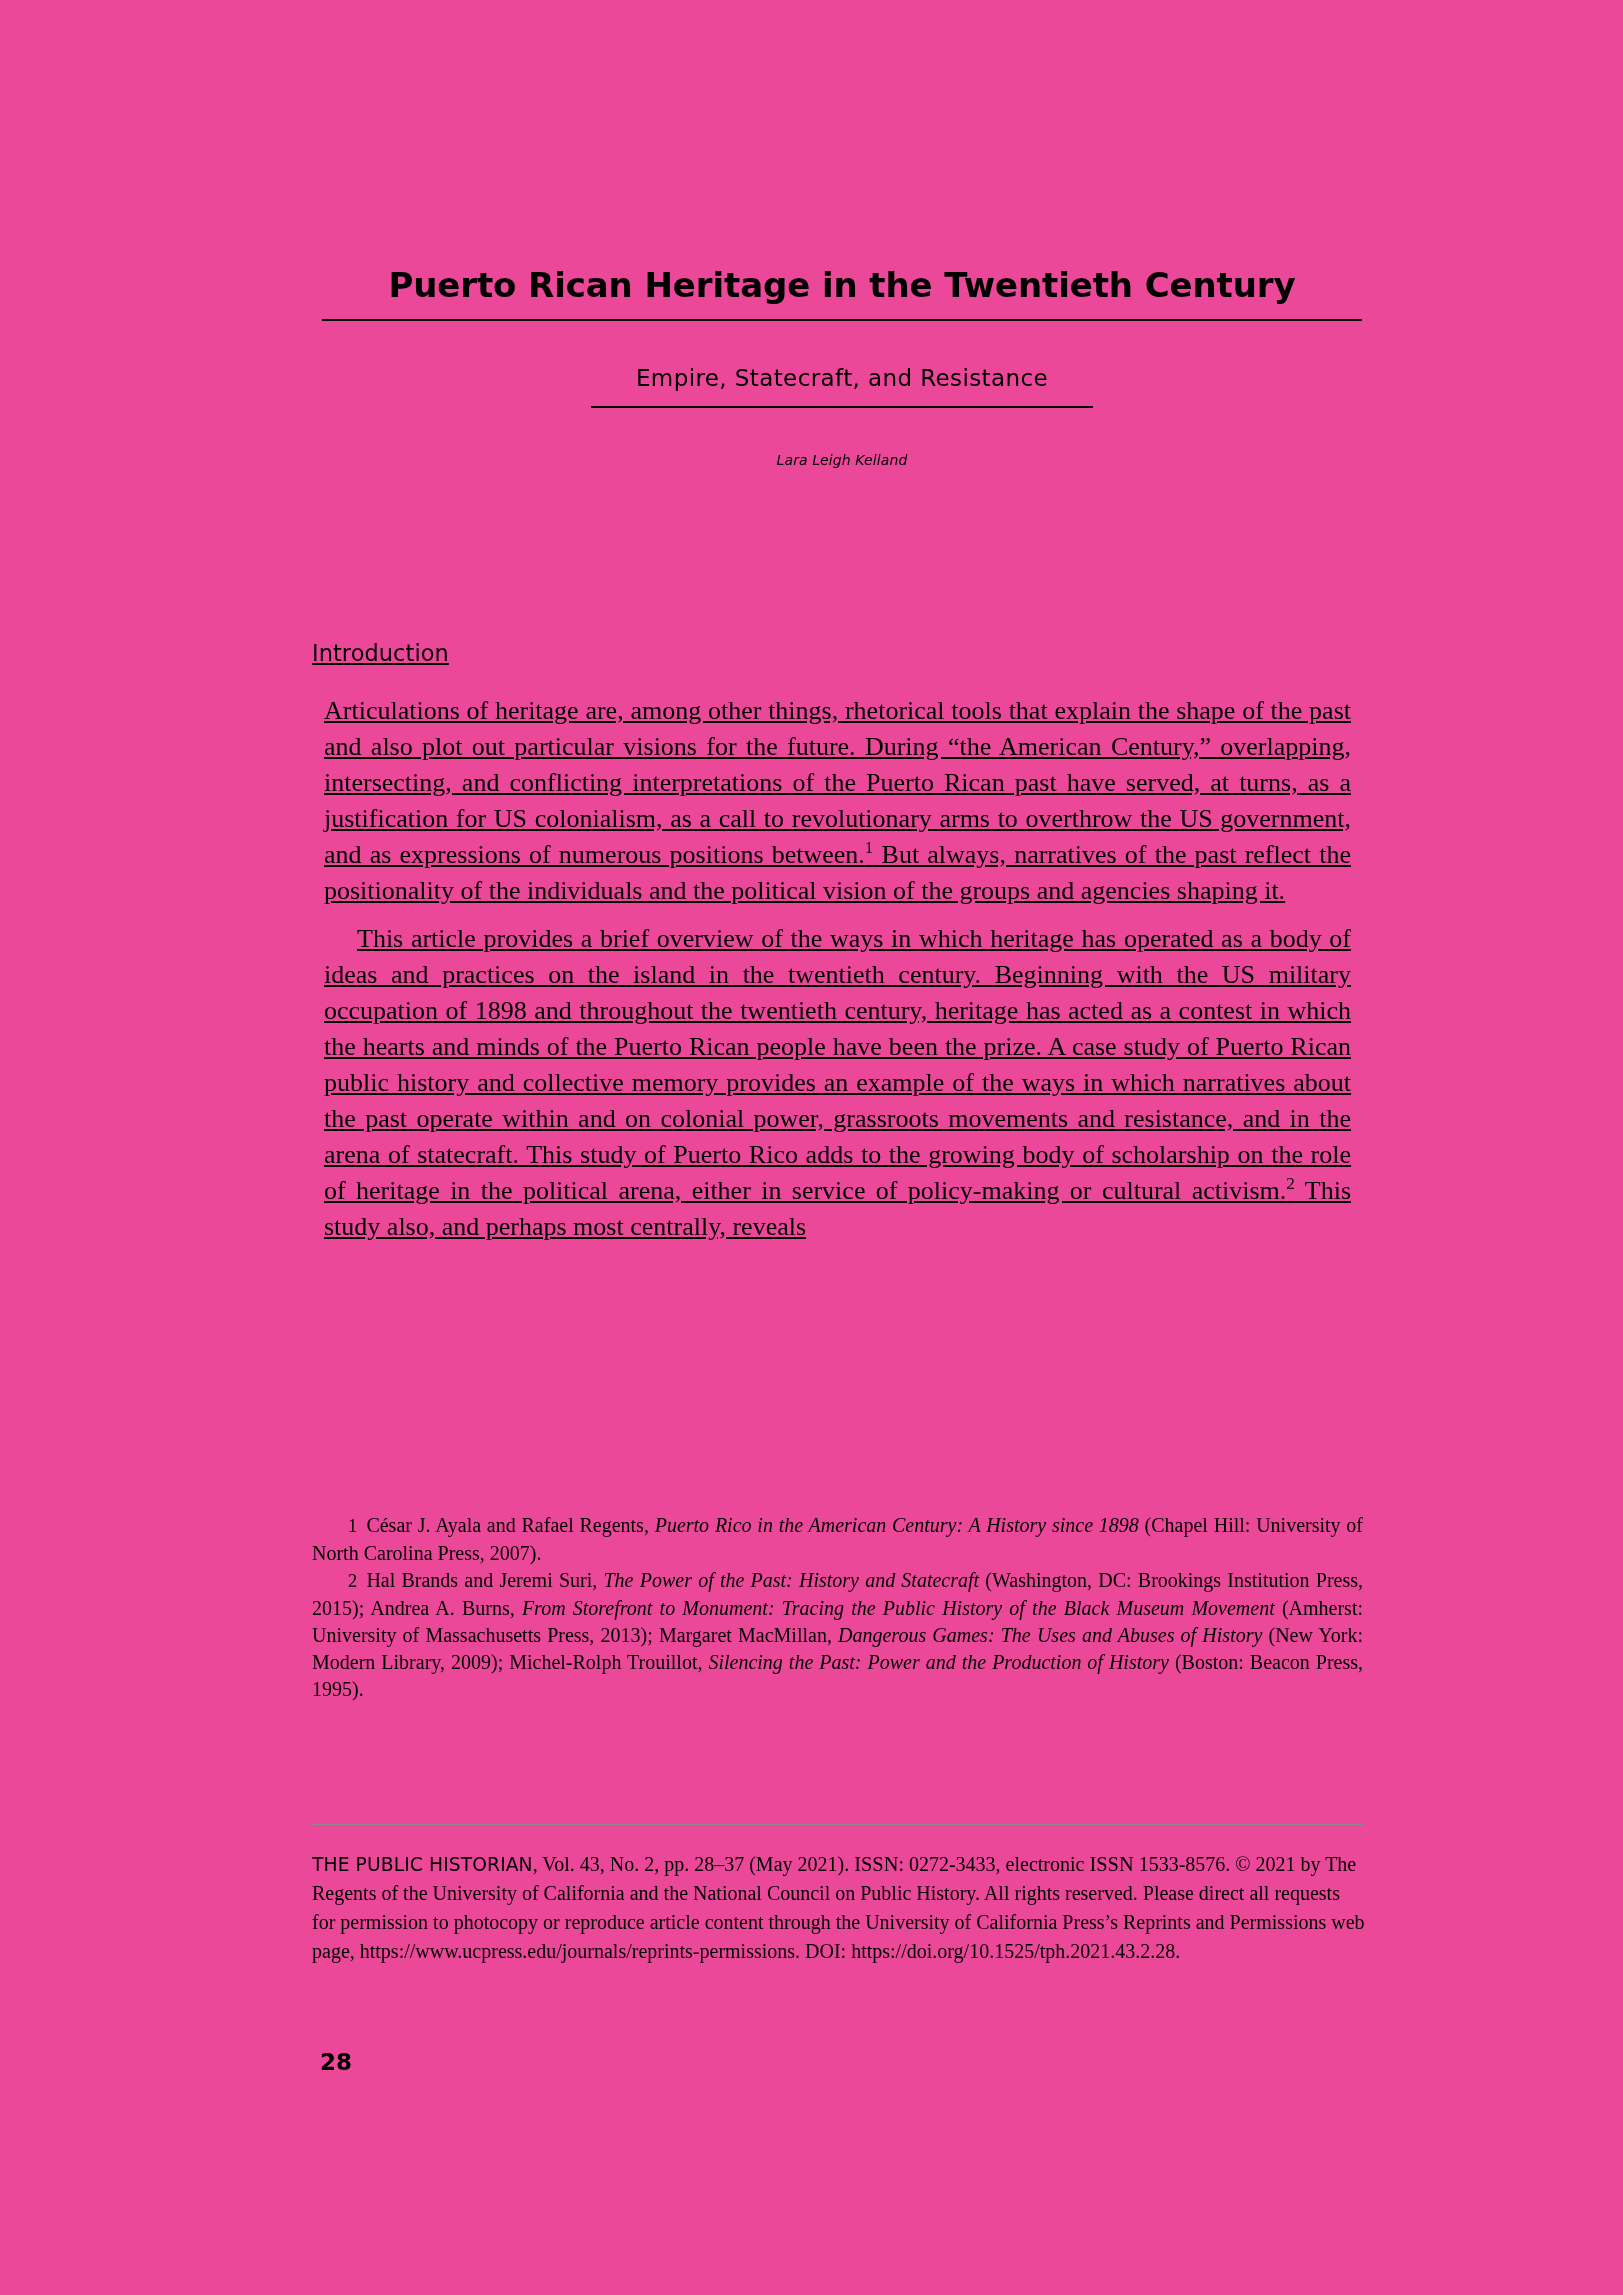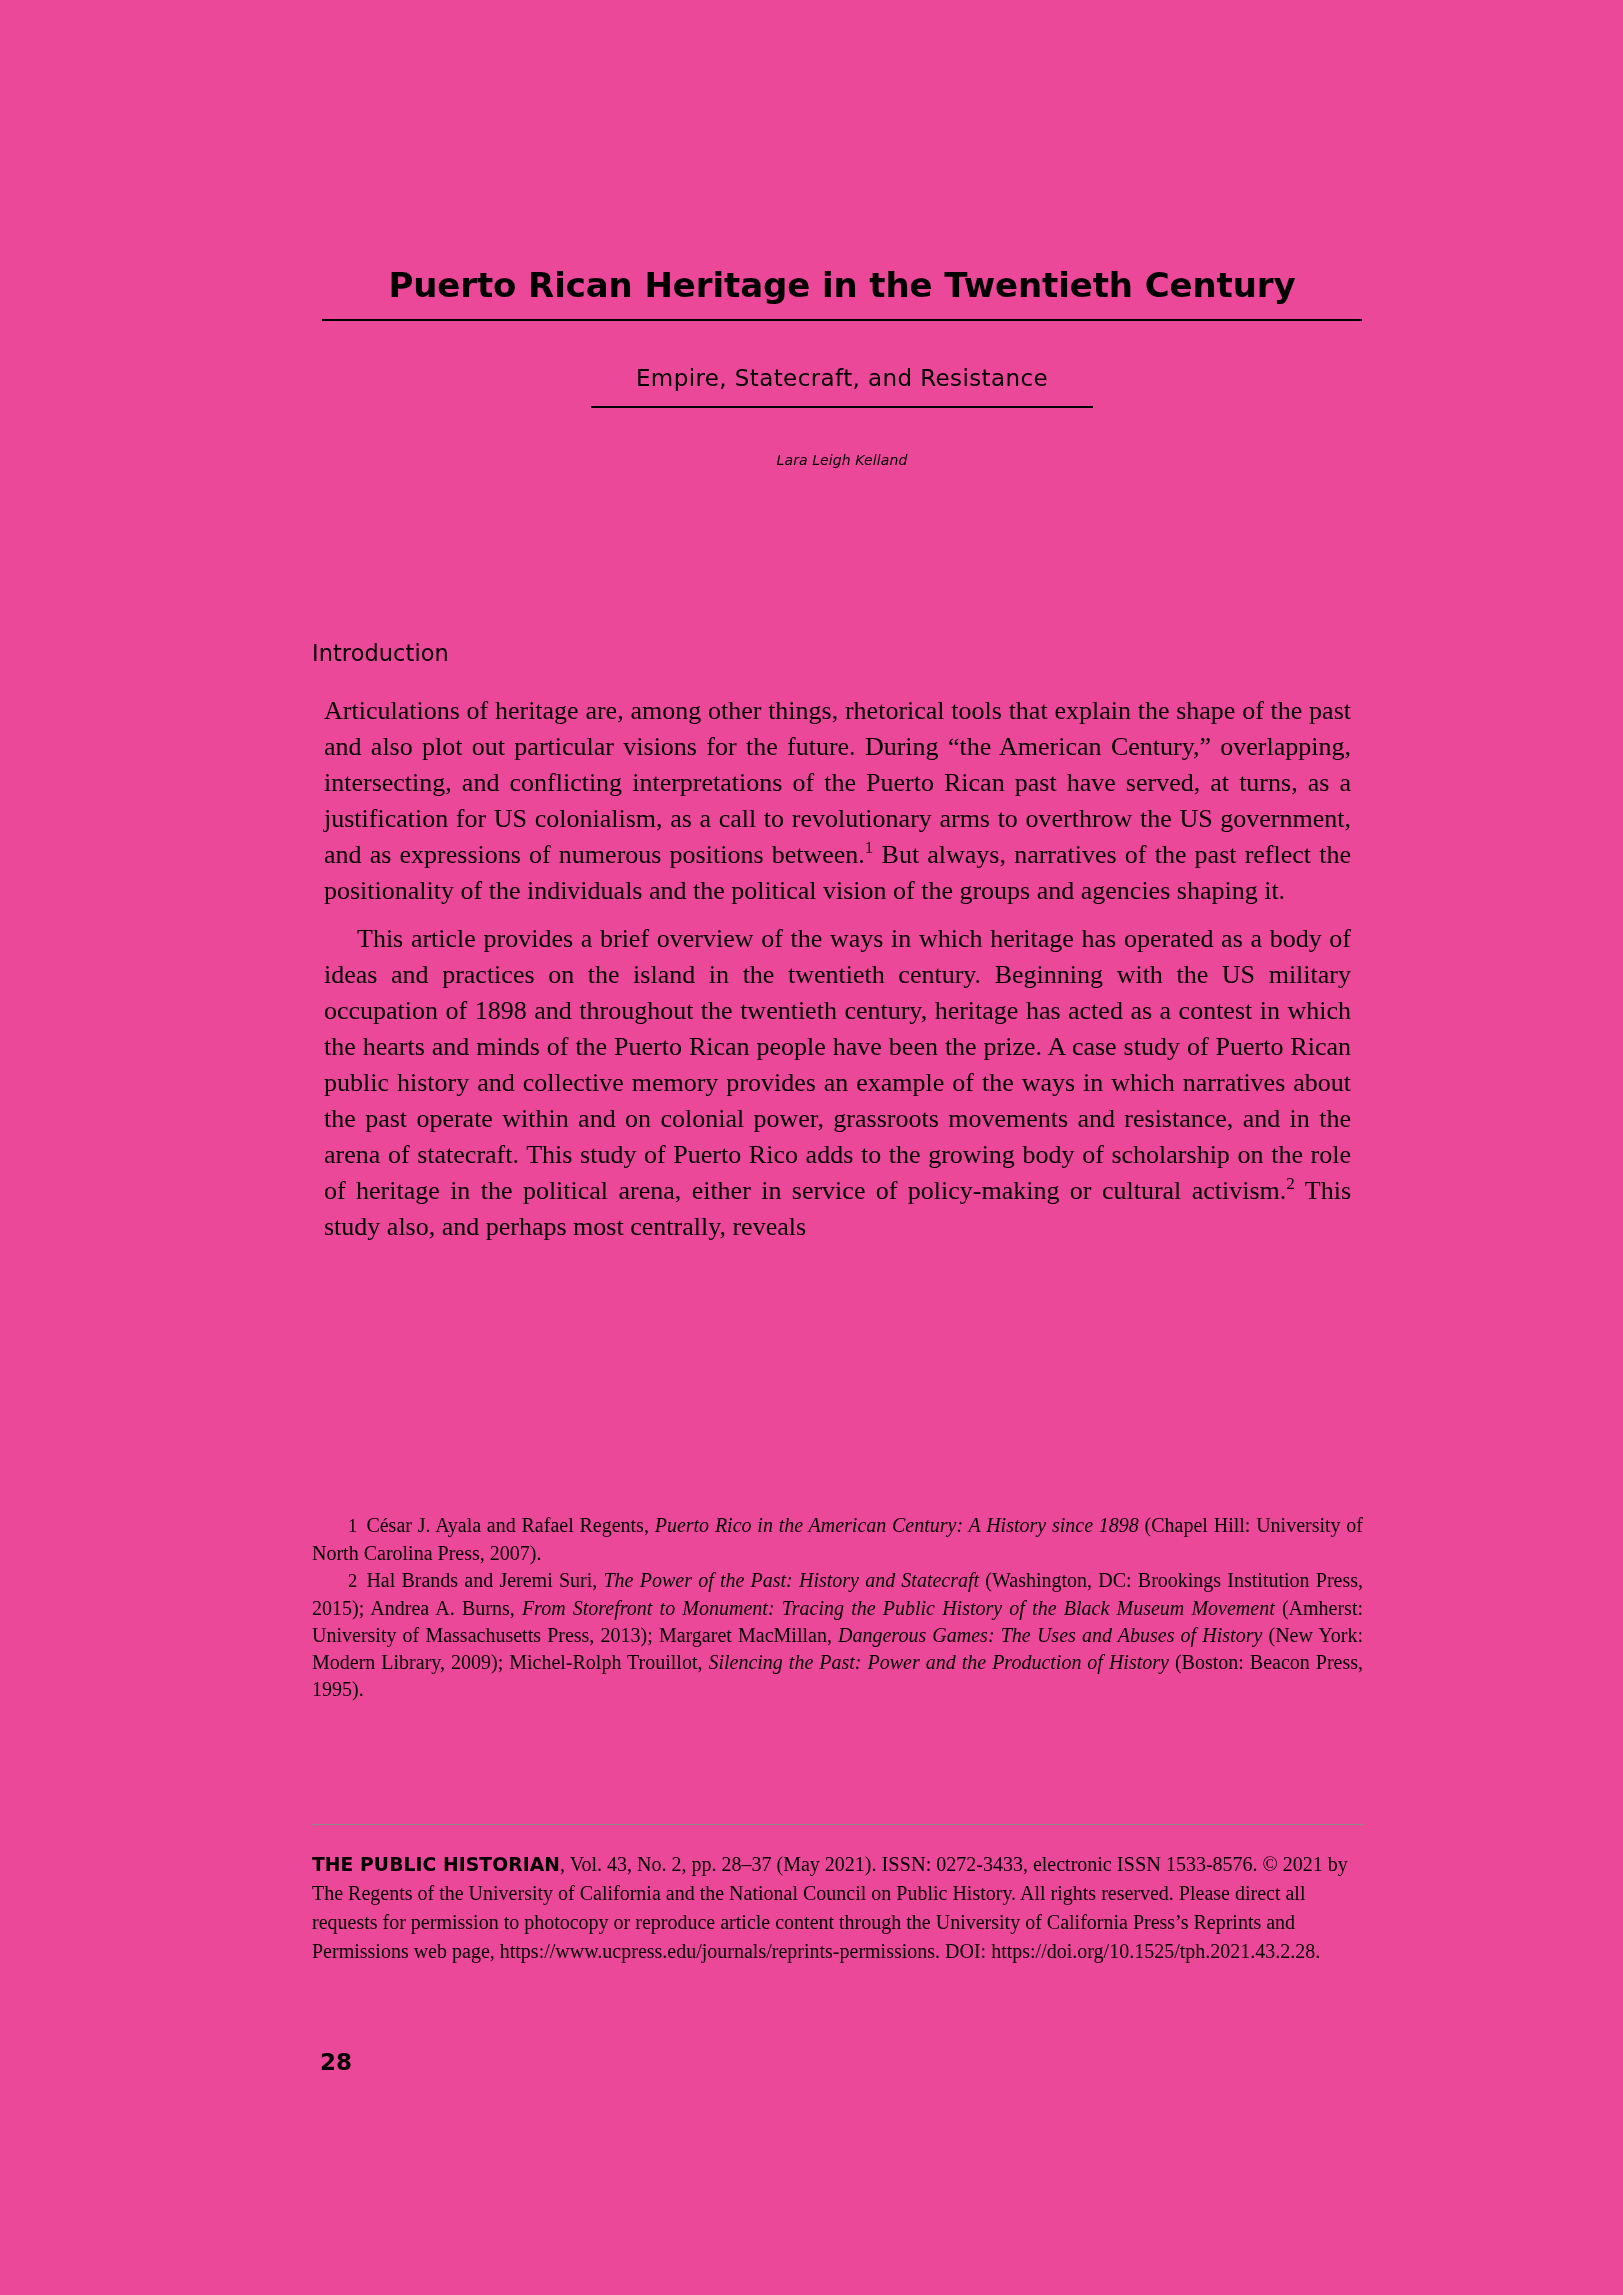--- a/index.html
+++ b/index.html
@@ -67,20 +67,21 @@
     padding-top: 28px;
     letter-spacing: 0.1px;
   }
 
   
   .body-area {
     position: absolute;
     left: 312px;
     top: 640px;
     width: 1051px;
+    text-decoration: underline;
   }
   .section-heading {
     font-family: "DejaVu Sans", sans-serif;
     font-weight: 400;
     font-size: 22.4px;
     margin: 0 0 27px 0;
     letter-spacing: 0.1px;
   }
   p.body-par {
     font-family: "Liberation Serif", serif;
@@ -134,21 +135,21 @@
     top: 1850px;
     width: 1056px;
     font-family: "Liberation Serif", serif;
     font-size: 20px;
     line-height: 29px;
     text-align: left;
   }
   .copyright p { margin: 0; }
   .journal-name {
     font-family: "DejaVu Sans", sans-serif;
-    font-weight: 700;
+    font-weight: 400;
     font-size: 18.7px;
     letter-spacing: 0.1px;
   }
   .smallcaps {
     font-variant: small-caps;
     font-size: 1.02em;
   }
 
   
   .folio {

